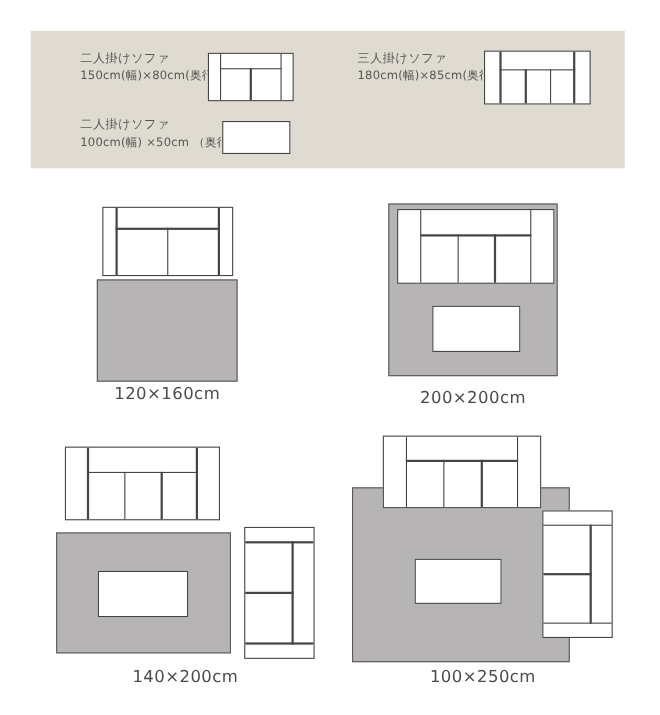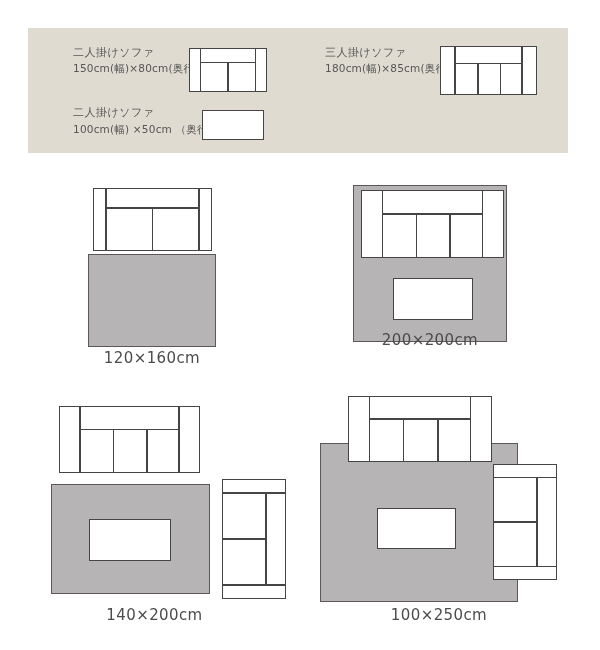--- a/index.html
+++ b/index.html
@@ -80,40 +80,40 @@
   <div>
     <div class="rug" style="left:353px;top:185px;width:154px;height:157px;"></div>
     <div class="sofa s3" style="left:361px;top:190px;width:143px;height:68px;">
       <span class="ln al"></span>
       <span class="ln ar"></span>
       <span class="ln bk"></span>
       <span class="ln d1"></span>
       <span class="ln d2"></span>
     </div>
     <div class="ltable" style="left:393px;top:278px;width:80px;height:42px;"></div>
-    <div class="caption" style="left:353px;top:331px;width:154px;">200×200cm</div>
+    <div class="caption" style="left:353px;top:352px;width:154px;">200×200cm</div>
   </div>
 
   <div>
     <div class="sofa s3" style="left:59px;top:406px;width:141px;height:67px;">
       <span class="ln al"></span>
       <span class="ln ar"></span>
       <span class="ln bk"></span>
       <span class="ln d1"></span>
       <span class="ln d2"></span>
     </div>
     <div class="rug" style="left:51px;top:484px;width:159px;height:110px;"></div>
     <div class="ltable" style="left:89px;top:519px;width:82px;height:42px;"></div>
     <div class="sofa sr" style="left:222px;top:479px;width:64px;height:120px;">
       <span class="ln at"></span>
       <span class="ln ab"></span>
       <span class="ln bv"></span>
       <span class="ln dh"></span>
     </div>
-    <div class="caption" style="left:37px;top:606px;width:235px;">140×200cm</div>
+    <div class="caption" style="left:51px;top:606px;width:235px;">140×200cm</div>
   </div>
 
   <div>
     <div class="rug" style="left:320px;top:443px;width:198px;height:159px;"></div>
     <div class="sofa s3" style="left:348px;top:396px;width:144px;height:66px;">
       <span class="ln al"></span>
       <span class="ln ar"></span>
       <span class="ln bk"></span>
       <span class="ln d1"></span>
       <span class="ln d2"></span>

